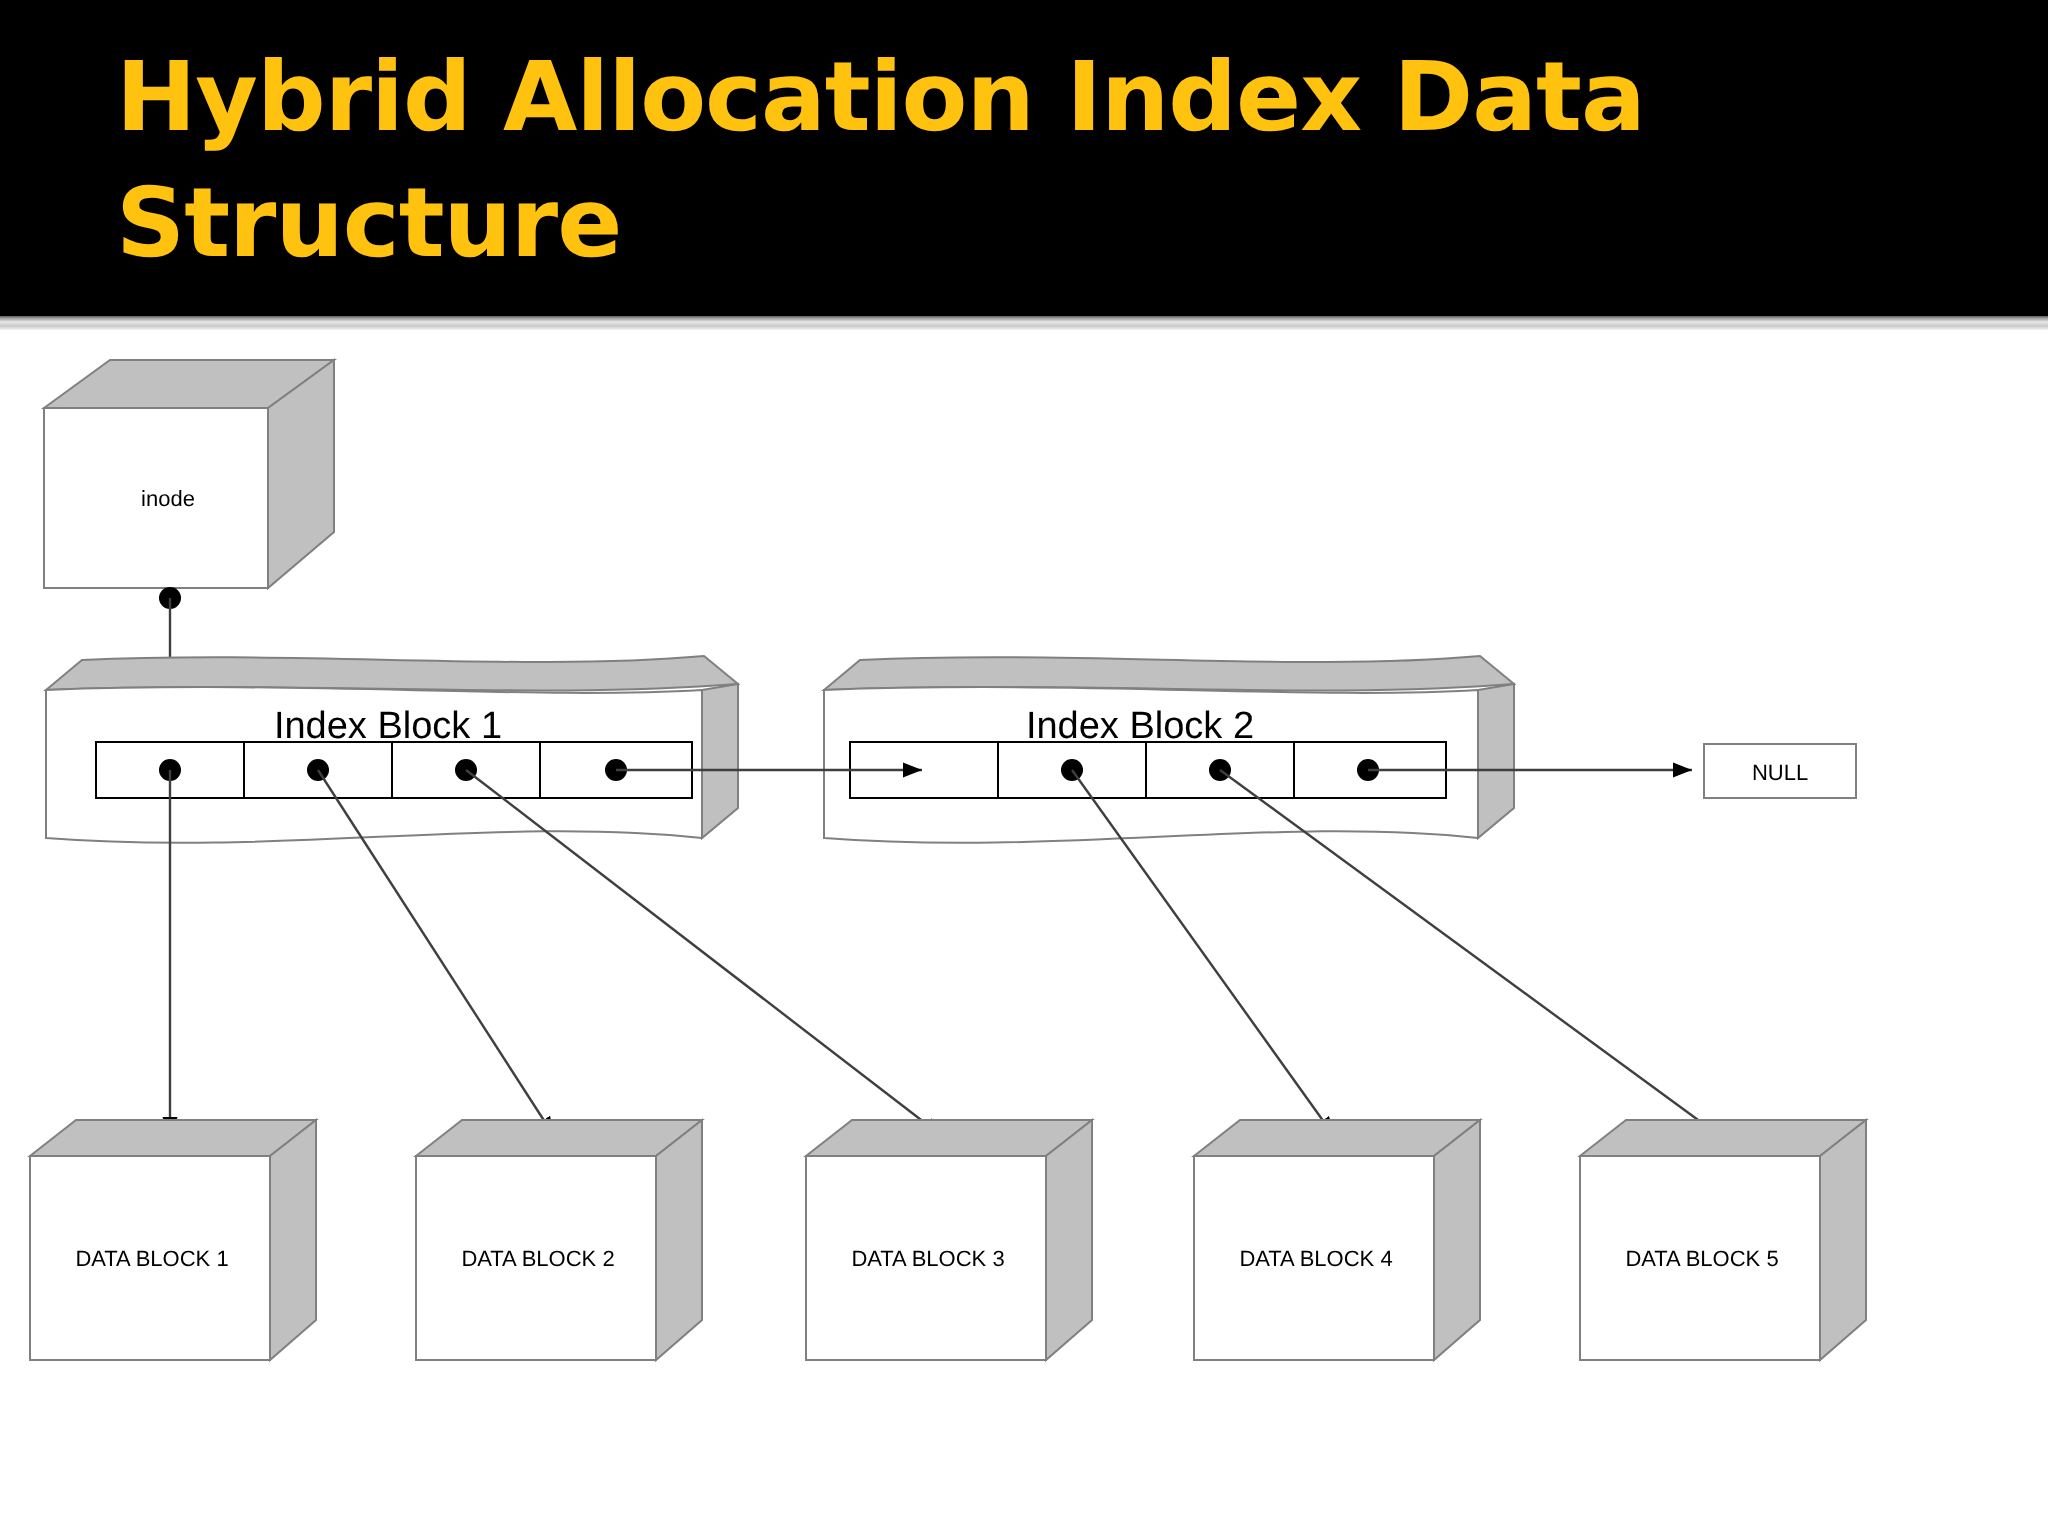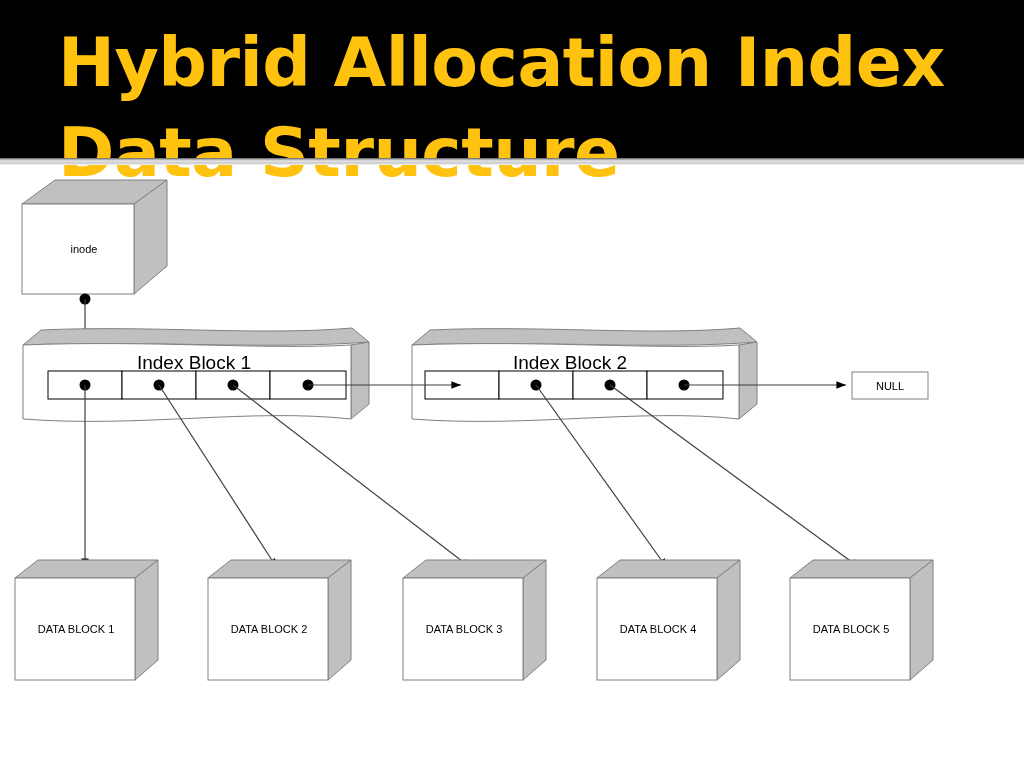--- a/index.html
+++ b/index.html
@@ -27,21 +27,21 @@
     height: 158px;
     background: #000000;
   }
   #title-text {
     position: absolute;
     left: 58px;
     top: 18px;
     width: 920px;
     color: #FFC20E;
     font-family: "DejaVu Sans", sans-serif;
-    font-size: 68px;
+    font-size: 48px;
     font-weight: bold;
     line-height: 1.32;
     letter-spacing: -0.5px;
     white-space: pre-line;
   }
   #title-rule {
     position: absolute;
     left: 0;
     top: 158px;
     width: 1024px;

